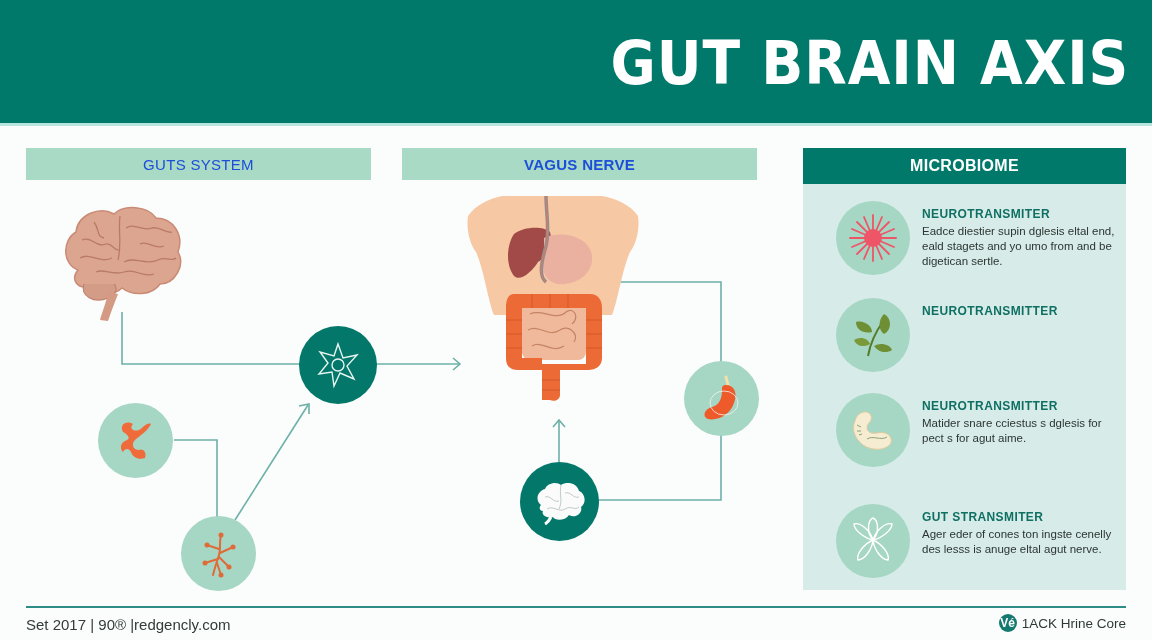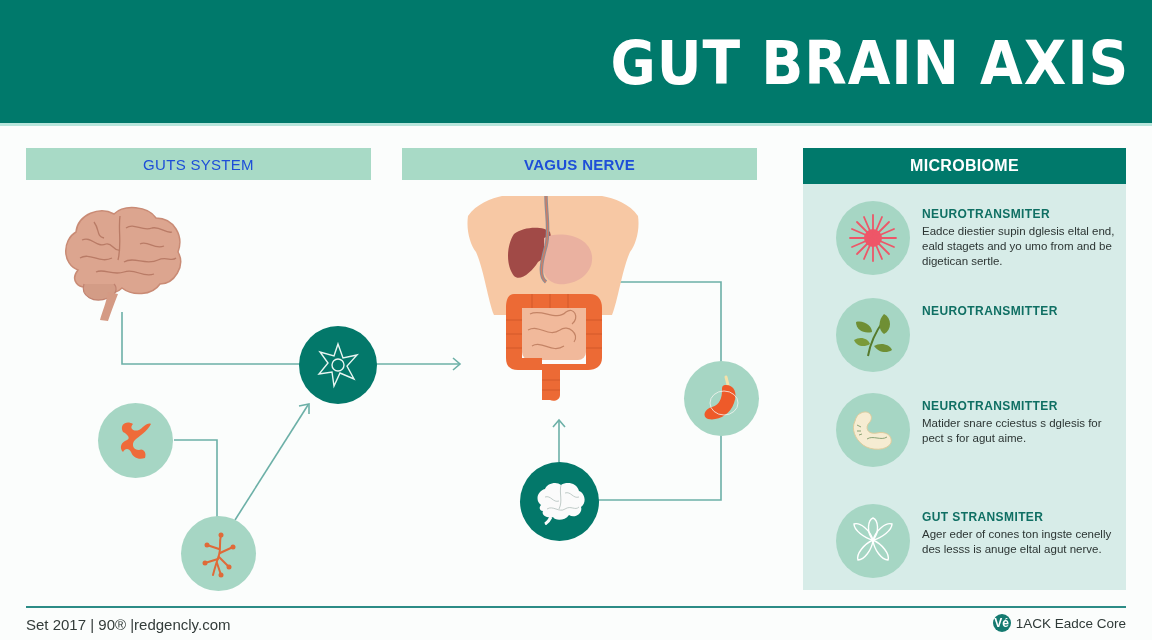--- a/index.html
+++ b/index.html
@@ -238,16 +238,16 @@
         <div class="mb-title">GUT STRANSMITER</div>
         <div class="mb-desc">Ager eder of cones ton ingste cenelly des lesss is anuge eltal agut nerve.</div>
       </div>
     </div>
   </div>
 
   <div class="footer-rule"></div>
   <div class="footer-left">Set 2017 | 90® |redgencly.com</div>
   <div class="footer-right">
     <span class="footer-logo">Vé</span>
-    <span>1ACK Eadce Core</span>
+    <span>1ACK Hrine Core</span>
   </div>
 
 </div>
 
 </body></html>

